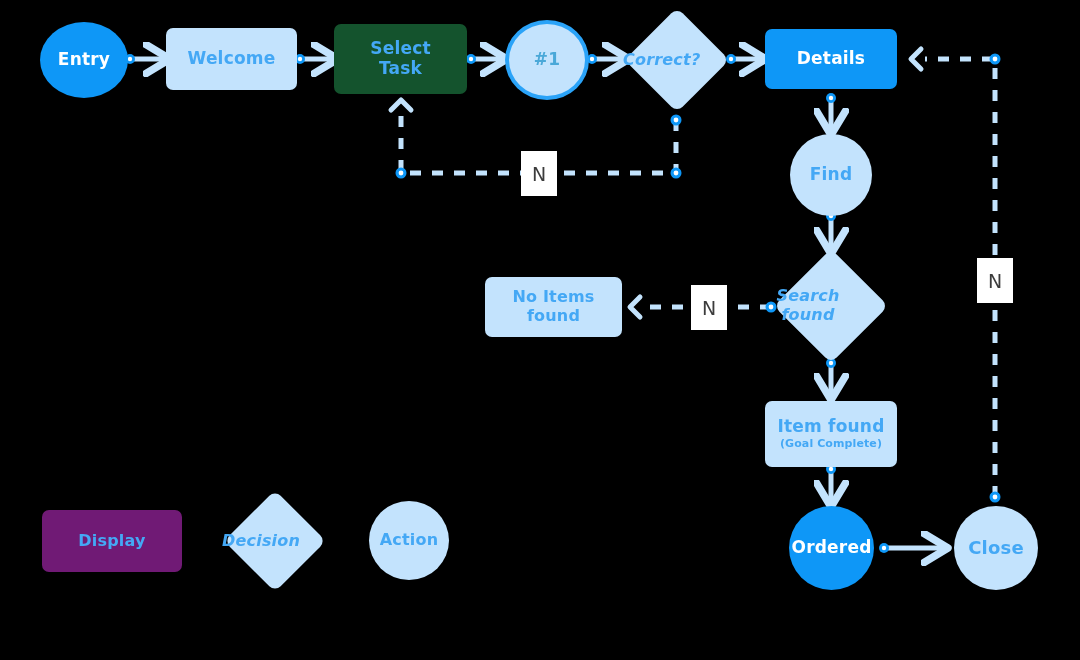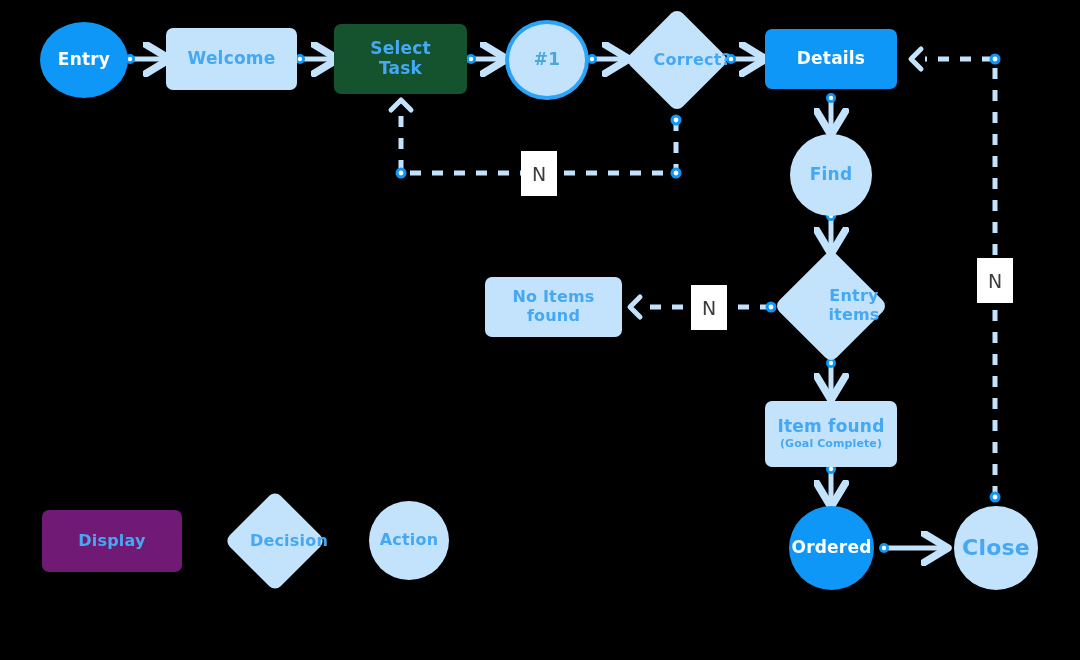--- a/index.html
+++ b/index.html
@@ -50,21 +50,22 @@
   .rect {
     border-radius: 7px;
   }
   .circ {
     border-radius: 50%;
   }
   .diamond-wrap {
     position: absolute;
     display: flex;
     align-items: center;
-    justify-content: flex-end;
+    justify-content: flex-start;
+    font-style: italic;
   }
   .diamond-shape {
     position: absolute;
     left: 50%;
     top: 50%;
     transform: translate(-50%, -50%) rotate(45deg);
     border-radius: 8px;
   }
   .diamond-wrap .lbl {
     position: relative;
@@ -217,41 +218,41 @@
     <span class="lbl">Details</span>
   </div>
 
   <div class="node circ" style="left:790px; top:134px; width:82px; height:82px;
               background:#c3e3fd; color:#44a8f5; font-size:17px;justify-content:center;">
     <span class="lbl">Find</span>
   </div>
 
   <div class="diamond-wrap" style="left:771px; top:248px; width:120px; height:116px;">
     <div class="diamond-shape" style="width:81px; height:81px; background:#c3e3fd;"></div>
-    <span class="lbl" style="color:#44a8f5; font-size:16px; width:74px;">Entry items</span>
+    <span class="lbl" style="color:#44a8f5; font-size:16px; width:74px;">Search found</span>
   </div>
 
   <div class="node rect" style="left:765px; top:401px; width:132px; height:66px;
               background:#c3e3fd; color:#44a8f5; font-size:17px;">
     <span class="lbl">Item found</span>
     <span class="sub">(Goal Complete)</span>
   </div>
 
   <div class="node rect" style="left:485px; top:277px; width:137px; height:60px;
               background:#c3e3fd; color:#44a8f5; font-size:16px;">
     <span class="lbl">No Items found</span>
   </div>
 
   <div class="node circ" style="left:789px; top:506px; width:85px; height:84px;
               background:#0e97f7; color:#ffffff; font-size:17px;">
     <span class="lbl">Ordered</span>
   </div>
 
   <div class="node circ" style="left:954px; top:506px; width:84px; height:84px;
-              background:#c3e3fd; color:#44a8f5; font-size:22px;justify-content:center;">
+              background:#c3e3fd; color:#44a8f5; font-size:18px;justify-content:center;">
     <span class="lbl">Close</span>
   </div>
 
   <div class="edge-label" style="left:521px; top:151px; width:36px; height:45px;">
     <span>N</span>
   </div>
 
   <div class="edge-label" style="left:691px; top:285px; width:36px; height:45px;">
     <span>N</span>
   </div>

